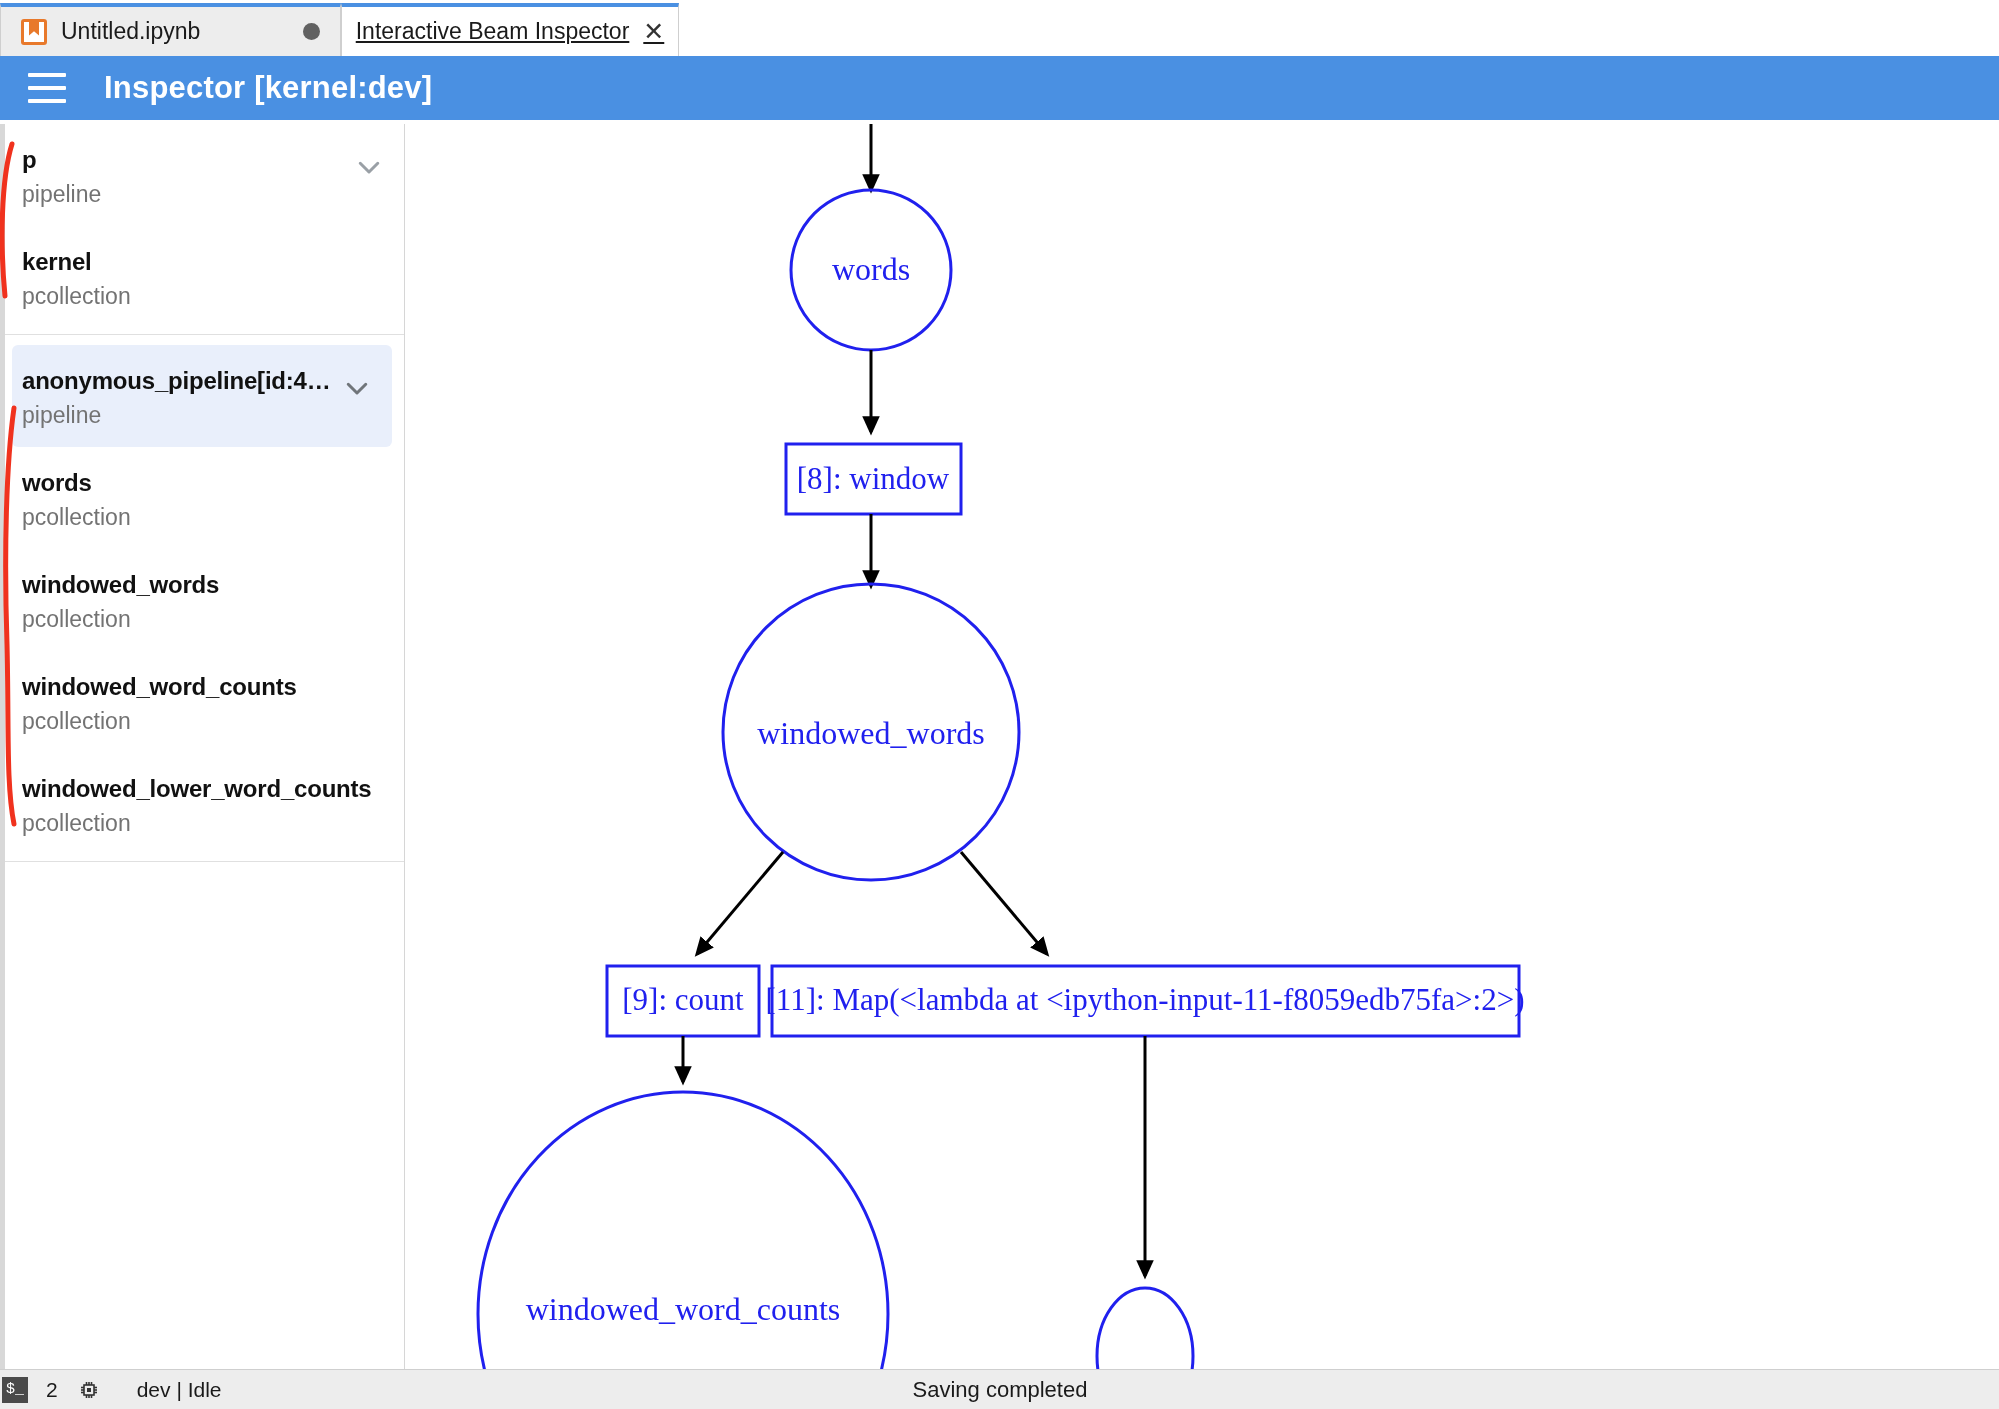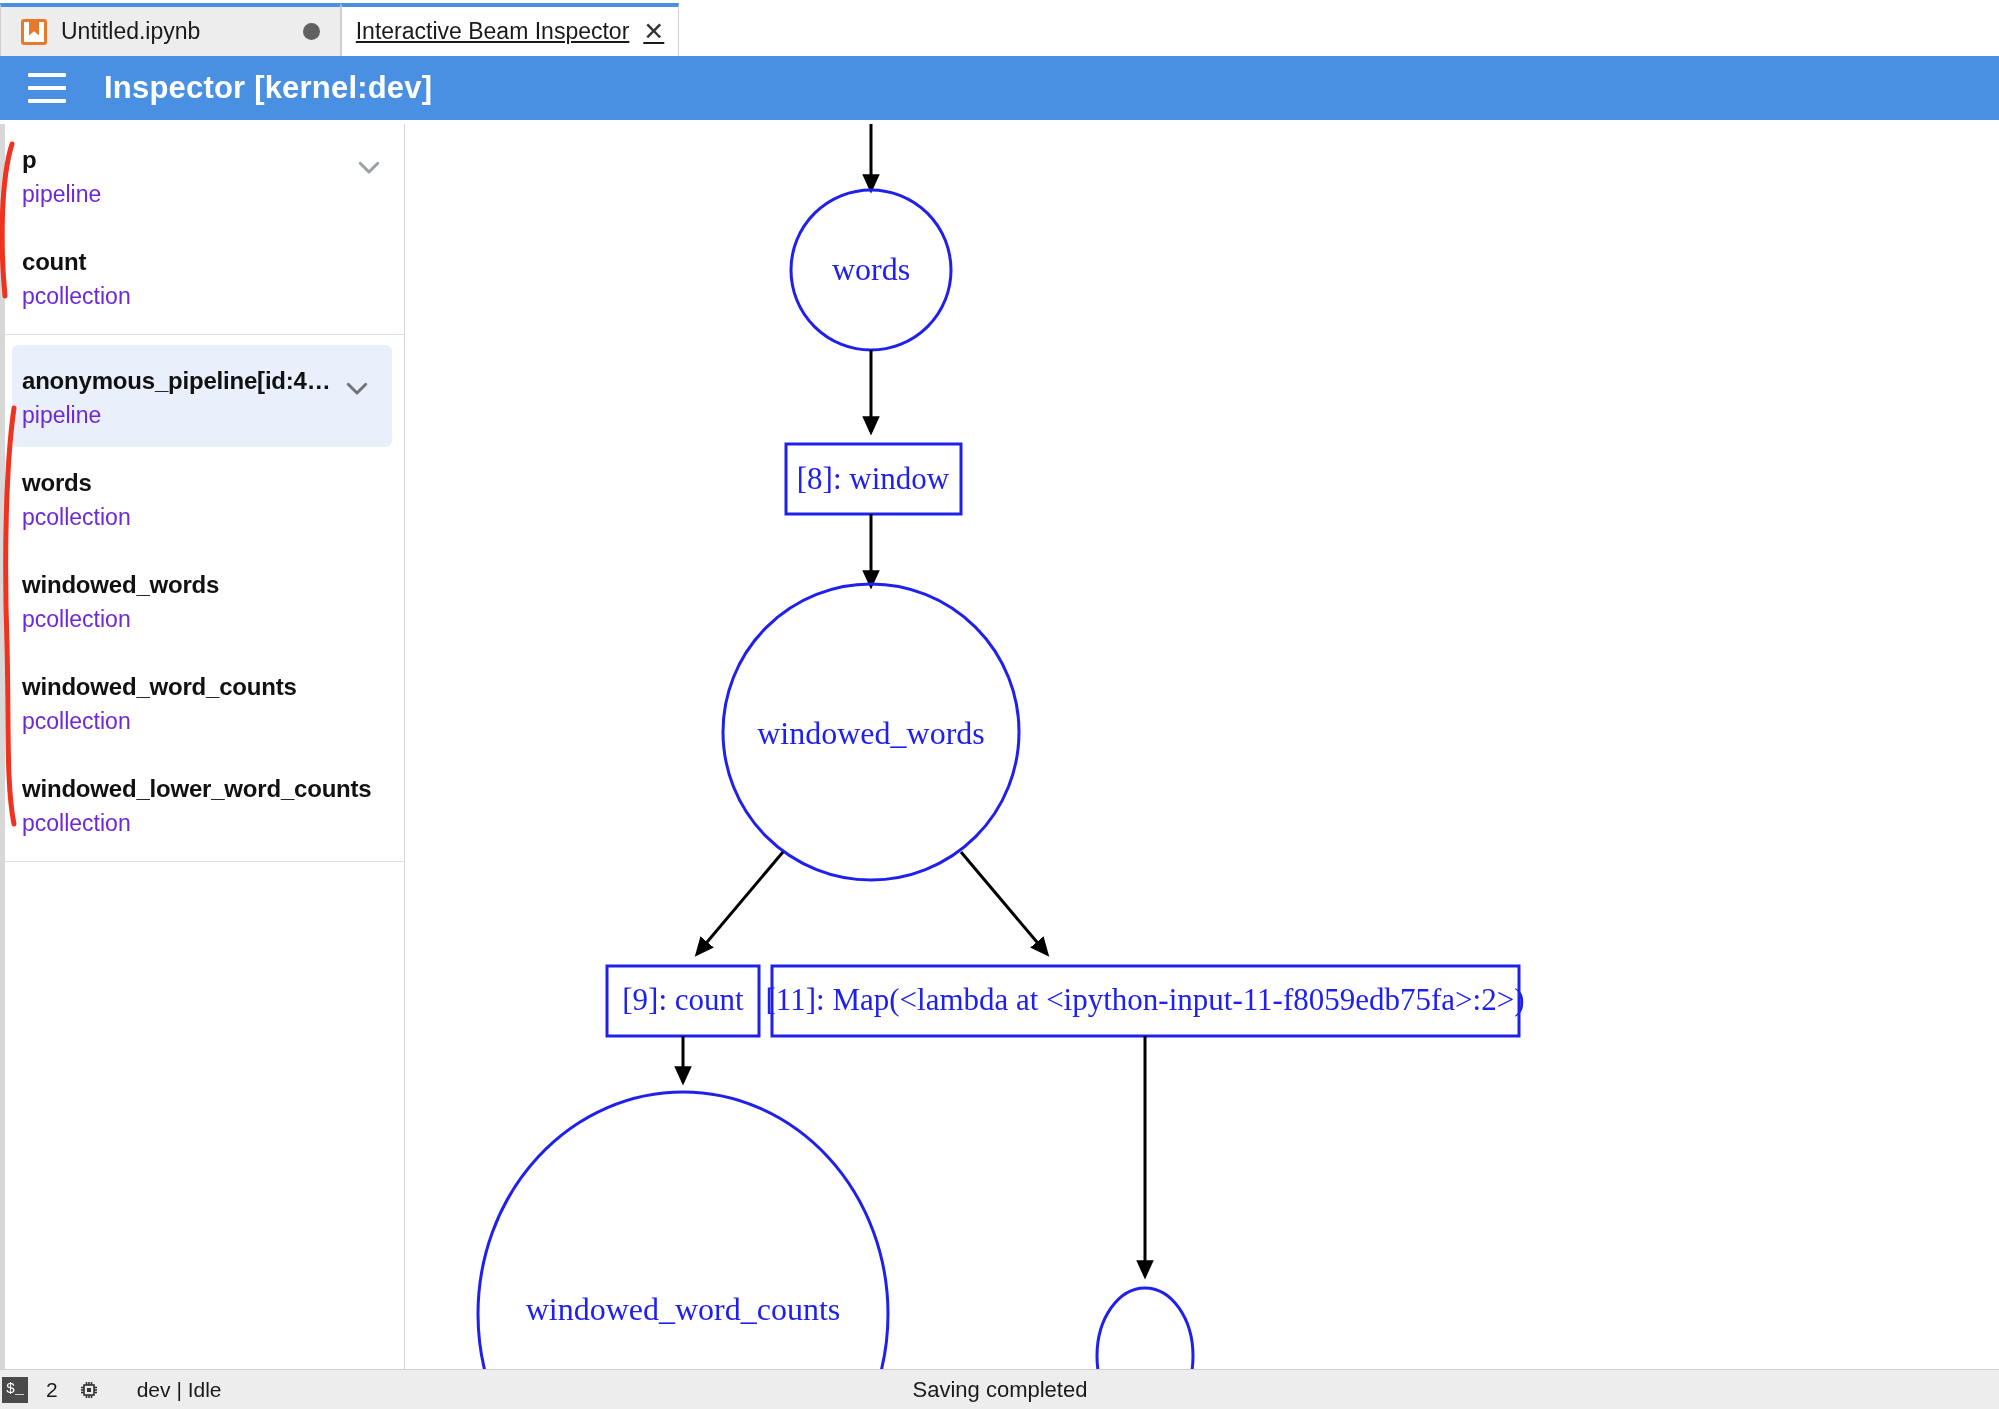--- a/index.html
+++ b/index.html
@@ -163,21 +163,21 @@
     font-size: 24px;
     font-weight: 700;
     color: #111111;
     white-space: nowrap;
     overflow: hidden;
     text-overflow: ellipsis;
     letter-spacing: -0.2px;
   }
   .side-sub {
     font-size: 23px;
-    color: #6d28d9;
+    color: #737373;
     margin-top: 7px;
   }
   .chev {
     width: 30px; height: 30px;
     flex: 0 0 auto;
     margin-top: 6px;
     margin-right: 8px;
   }
   .chev svg { display: block; }
   .side-divider {
@@ -282,21 +282,21 @@
           <div class="side-sub">pipeline</div>
         </div>
         <span class="chev">
           <svg width="30" height="30" viewBox="0 0 24 24">
               <path d="M5 9l7 7 7-7" fill="none" stroke="#9aa0a6" stroke-width="2.4" stroke-linecap="round" stroke-linejoin="round"></path>
             </svg>
         </span>
       </div>
       <div class="side-item">
         <div class="side-item-texts">
-          <div class="side-title">count</div>
+          <div class="side-title">kernel</div>
           <div class="side-sub">pcollection</div>
         </div>
       </div>
     </div>
 
     <div class="side-divider"></div>
 
     <div class="side-group">
       <div class="side-item selected">
         <div class="side-item-texts">

